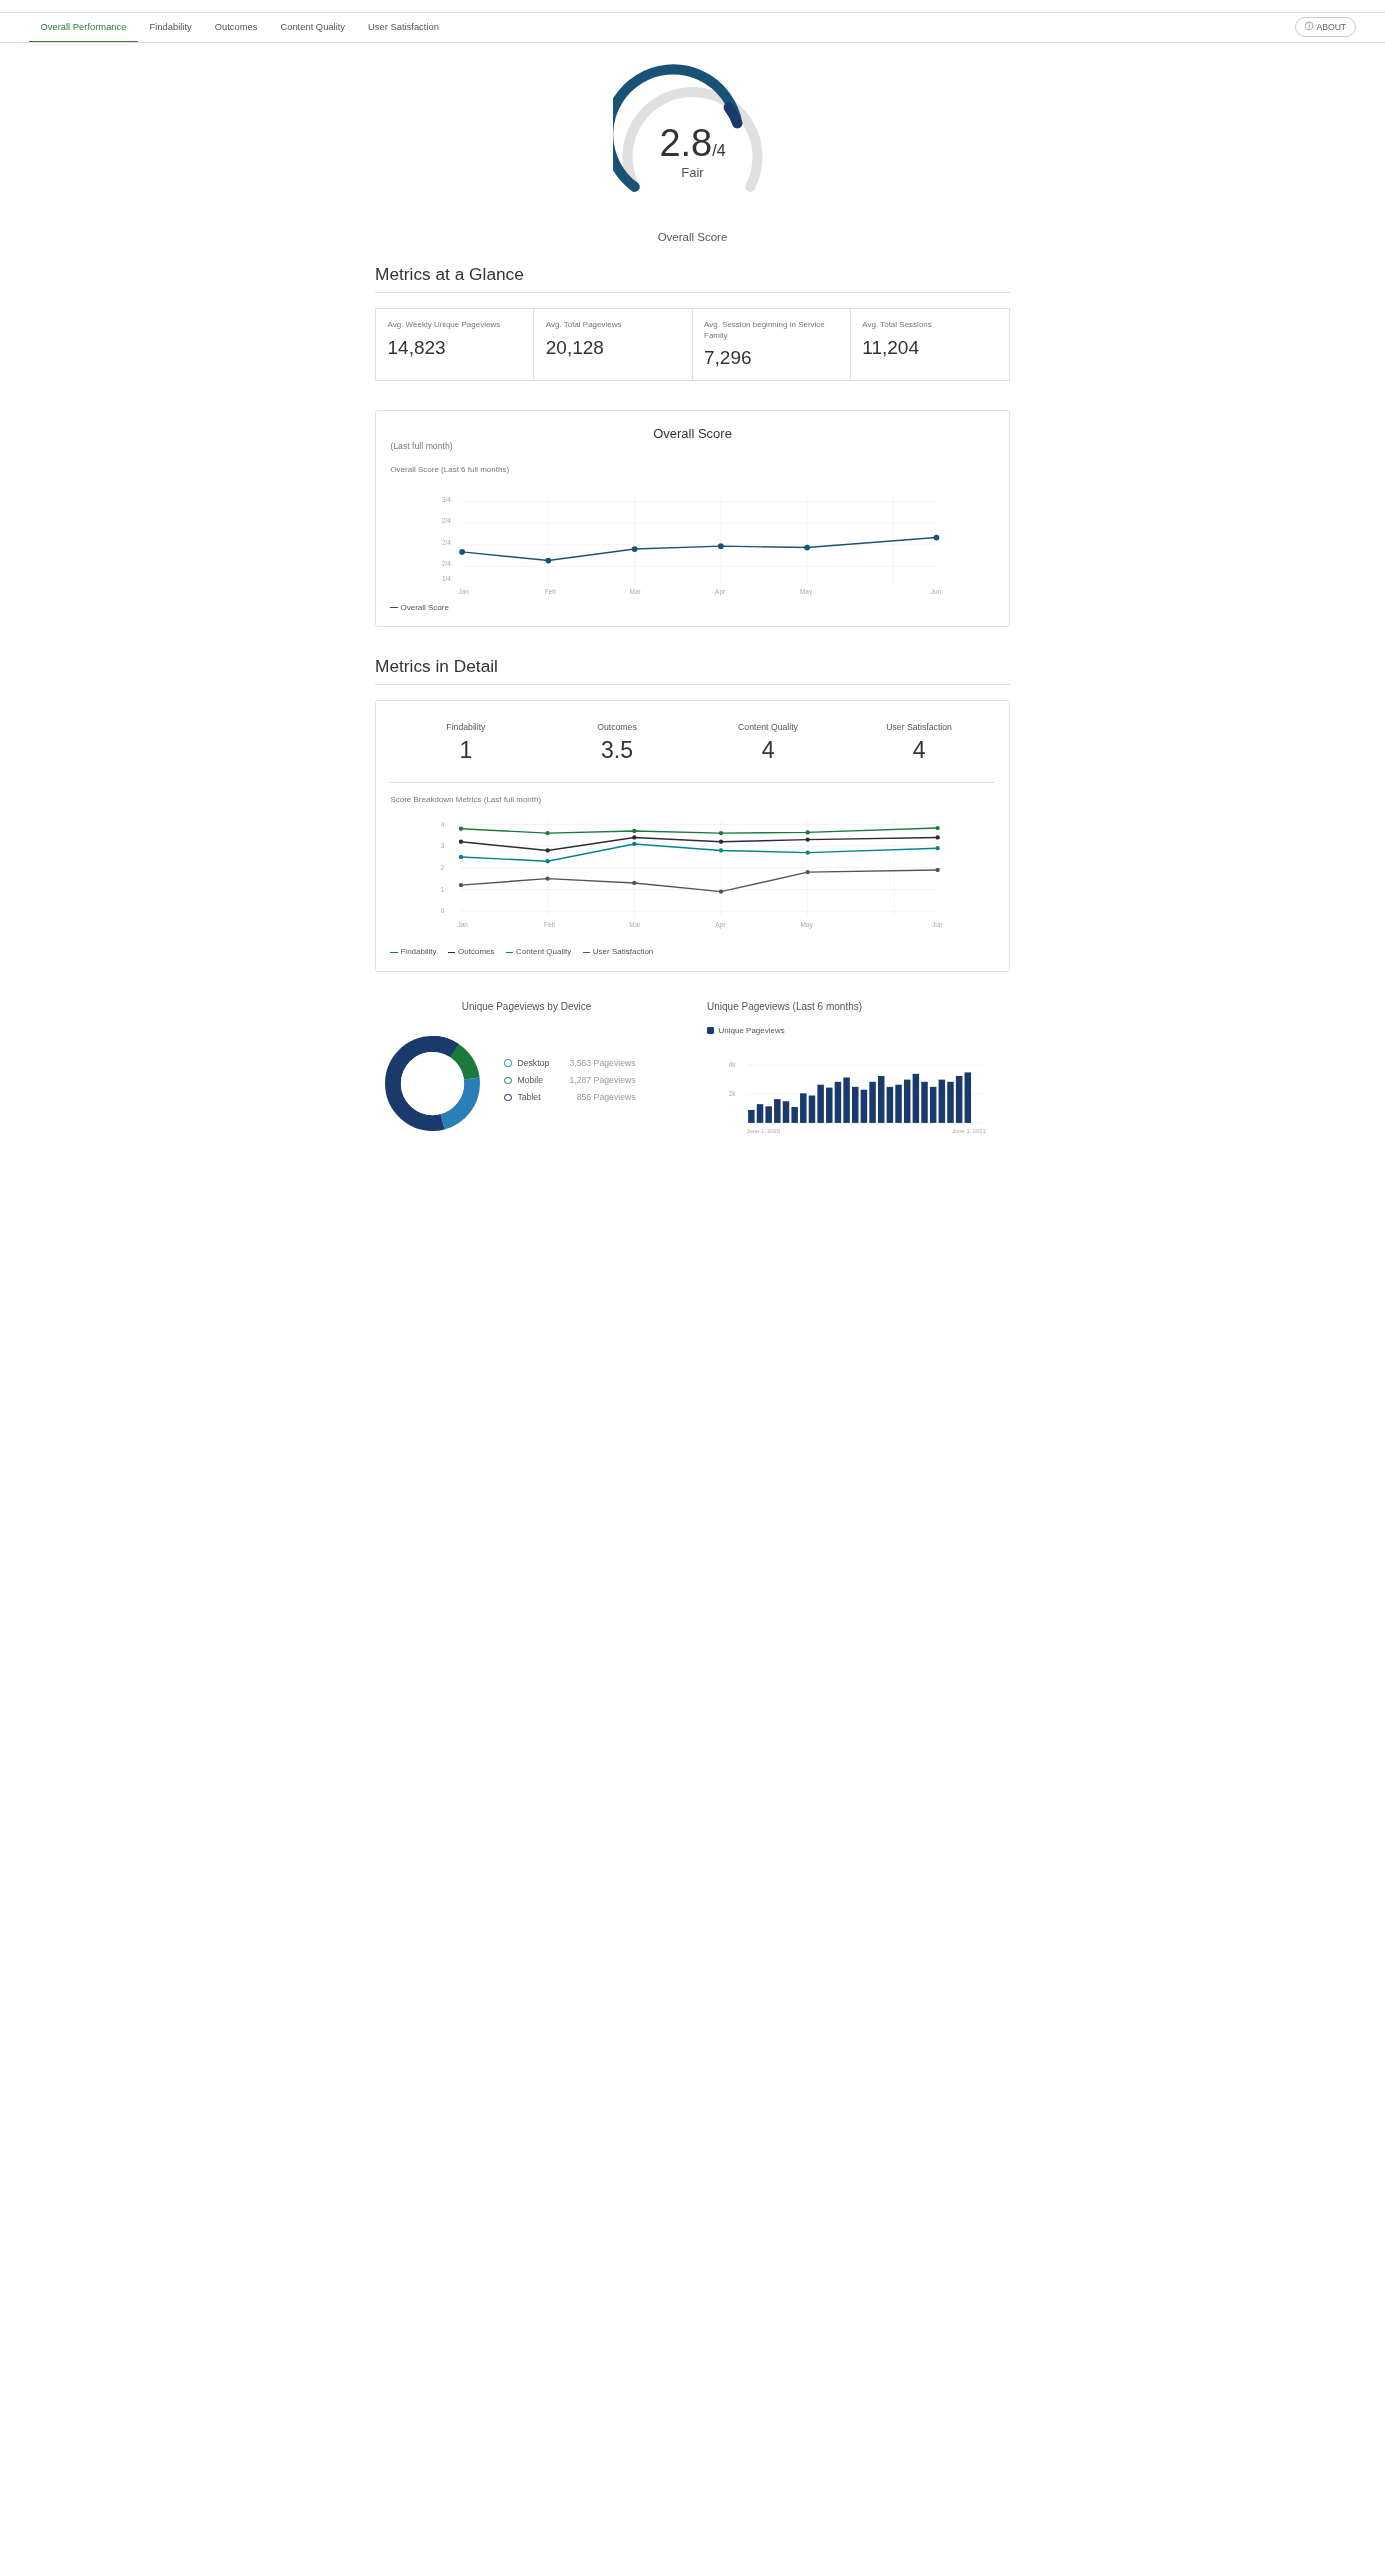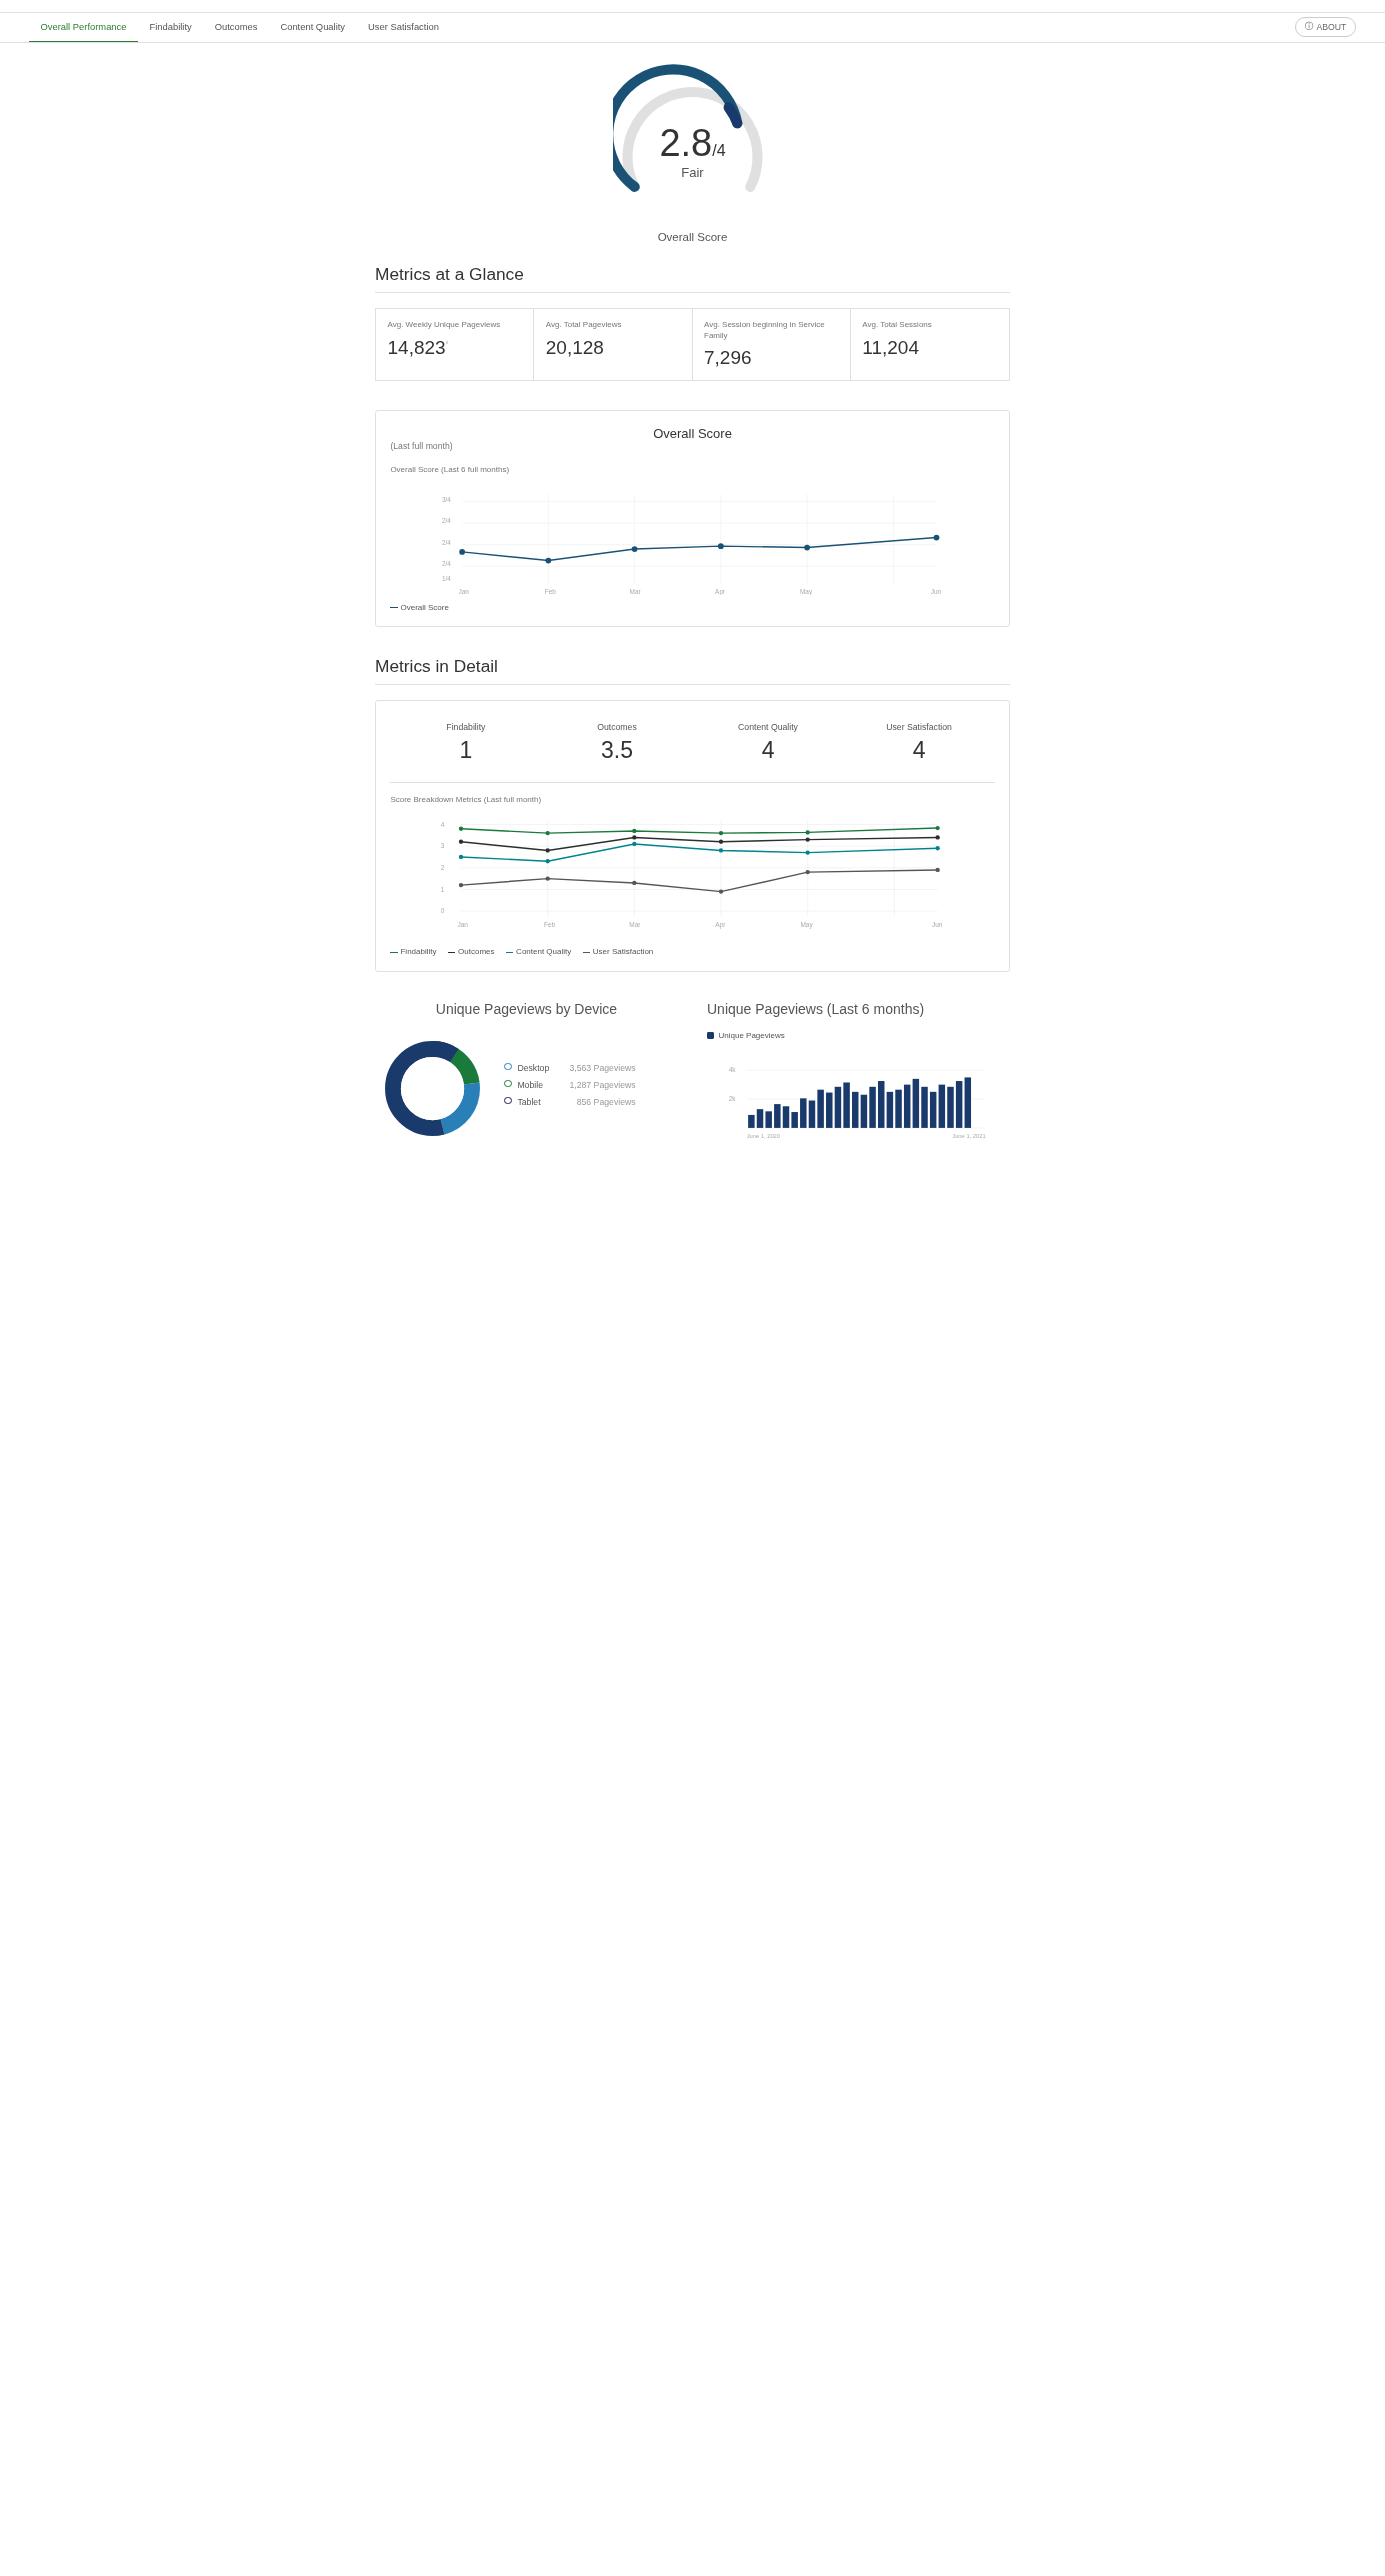--- a/index.html
+++ b/index.html
@@ -46,24 +46,24 @@
     
     
     .detail-metrics { display: grid; grid-template-columns: repeat(4, 1fr); gap: 0; border-bottom: 0.7px solid #e0e0e0; margin-bottom: 11.5px; padding-bottom: 11.5px; }
     .detail-metric { text-align: center; padding: 7.2px; }
     .detail-metric-label { font-size: 8.7px; color: #555; margin-bottom: 4.3px; }
     .detail-metric-value { font-size: 23px; font-weight: 300; color: #333; }
     
     
     .device-section { display: grid; grid-template-columns: 1fr 1fr; gap: 29px; margin-top: 14.4px; }
     .device-chart { text-align: center; }
-    .device-chart-title { font-size: 14px; color: #555; margin-bottom: 14.4px; }
+    .device-chart-title { font-size: 10px; color: #555; margin-bottom: 14.4px; }
     .donut-container { position: relative; display: flex; align-items: center; gap: 14.4px; }
     .donut-legend { font-size: 8.7px; color: #555; }
-    .donut-legend-item { display: flex; gap: 5.8px; margin-bottom: 7.2px; }
+    .donut-legend-item { display: flex; align-items: center; gap: 5.8px; margin-bottom: 7.2px; }
     .donut-circle { width: 7.2px; height: 7.2px; border-radius: 50%; border: 1.4px solid; }
     .donut-value { color: #999; margin-left: auto; padding-left: 14.4px; }
     
     .bar-chart-section { }
 
     svg text { font-family: -apple-system, BlinkMacSystemFont, 'Segoe UI', Arial, sans-serif; }
   </style>
 </head>
 <body>
 

